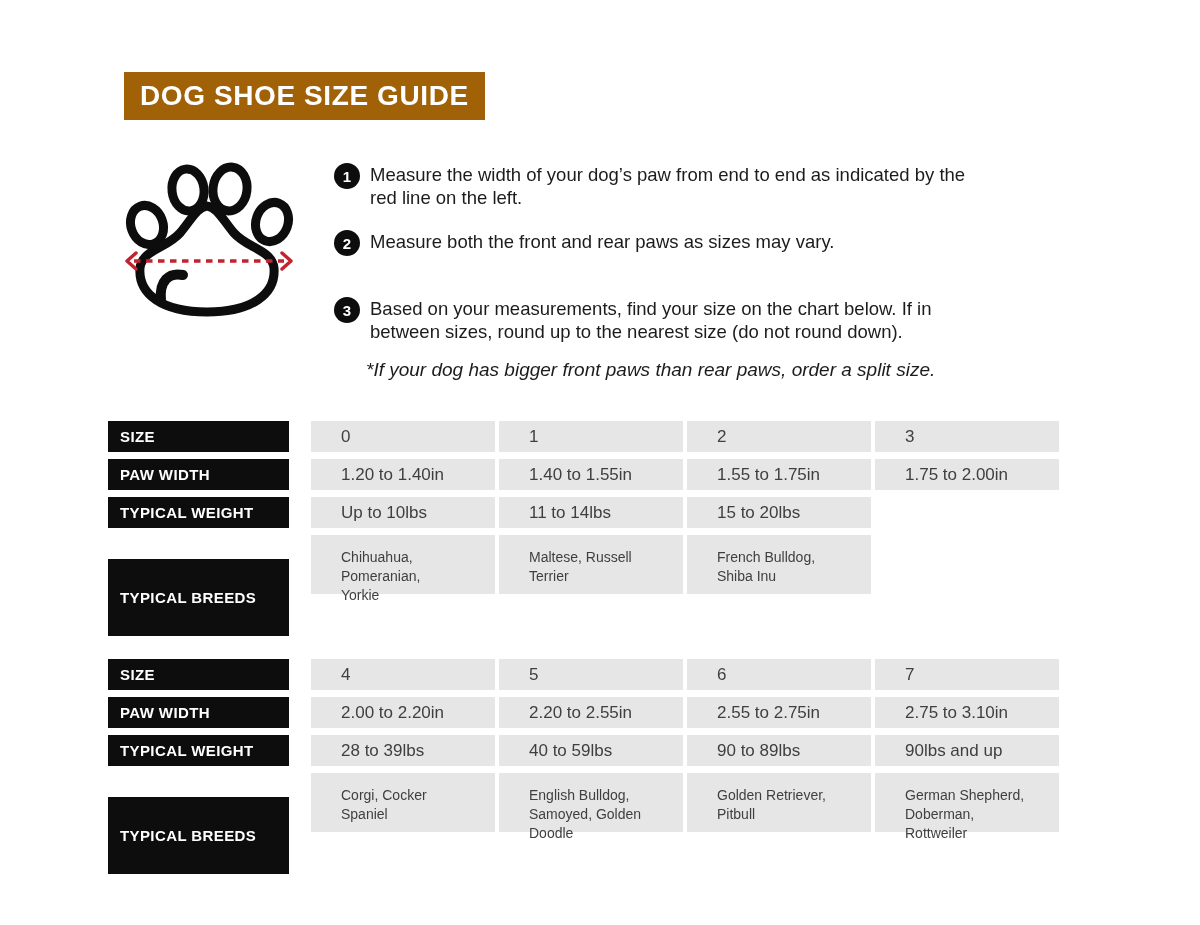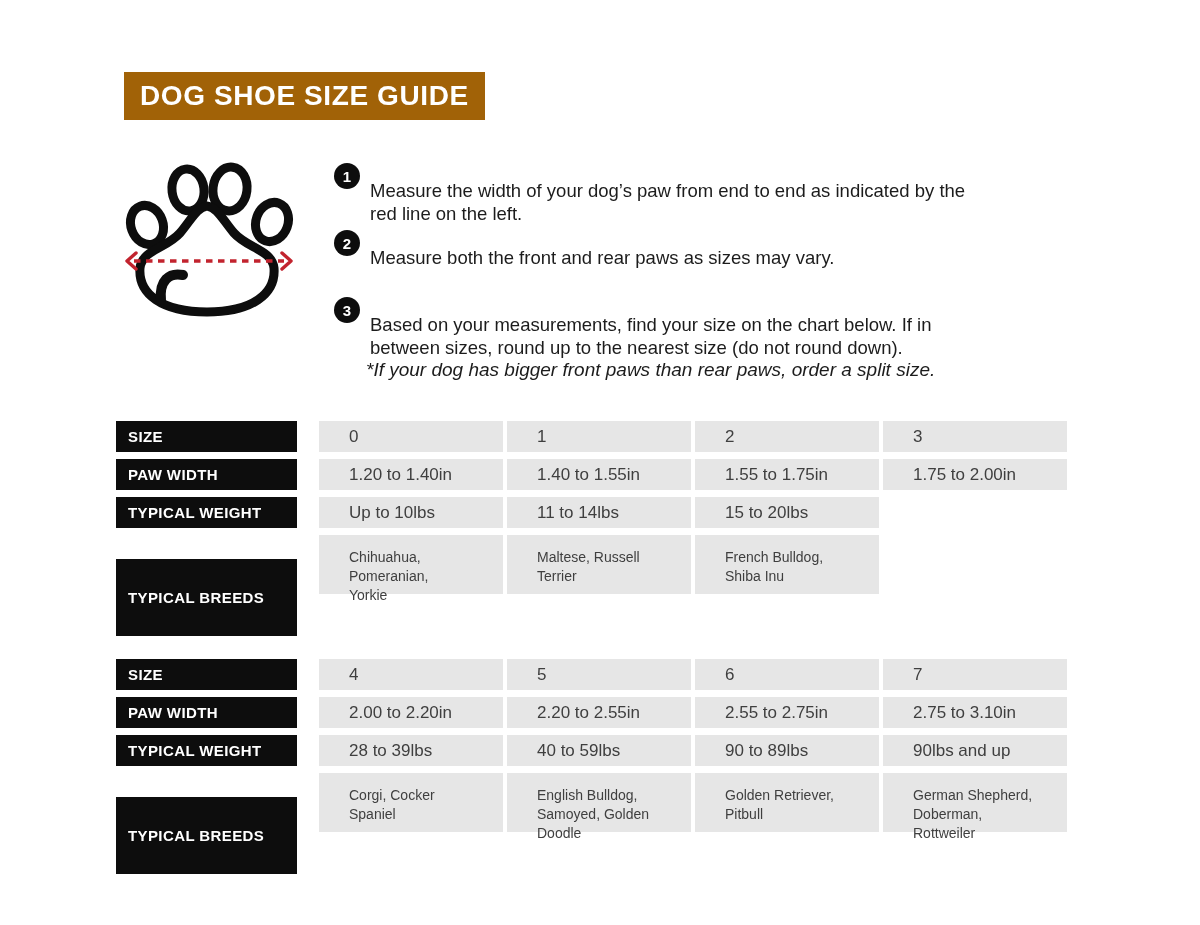--- a/index.html
+++ b/index.html
@@ -12,28 +12,28 @@
     display:flex;align-items:center;padding:0 16px;font-size:28px;font-weight:bold;letter-spacing:.6px;
   }
   .paw-svg{position:absolute;left:124px;top:154px;}
   .step{position:absolute;left:334px;display:flex;align-items:flex-start;}
   .step-1{top:161px}.step-2{top:228px}.step-3{top:295px}
   .badge{
     flex:0 0 26px;width:26px;height:26px;border-radius:50%;background:#0d0d0d;color:#fff;
     font-size:15px;font-weight:bold;display:flex;align-items:center;justify-content:center;margin-top:2px;
   }
   .step-text{
-    margin:16px 0 0 10px;padding-top:3px;font-size:18.5px;line-height:22.5px;color:#1c1c1c;
+    margin:0 0 0 10px;padding-top:3px;font-size:18.5px;line-height:22.5px;color:#1c1c1c;
     white-space:pre-line;max-width:700px;
   }
   .note{
     position:absolute;left:366px;top:359px;margin:0;font-style:italic;
     font-size:19px;color:#1c1c1c;
   }
-  .size-table{position:absolute;left:116px;}
+  .size-table{position:absolute;left:108px;}
   .table-1{top:421px}.table-2{top:659px}
   .trow{display:flex;margin-bottom:7px;}
   .tlabel{
     width:181px;height:31px;background:#0d0d0d;color:#ffffff;font-size:15px;font-weight:bold;
     letter-spacing:.4px;display:flex;align-items:center;padding-left:12px;box-sizing:border-box;
   }
   .tcell{
     width:184px;height:31px;background:#e6e6e6;color:#3f3f3f;font-size:17px;
     display:flex;align-items:center;padding-left:30px;padding-right:8px;box-sizing:border-box;
     margin-left:4px;white-space:pre-line;

